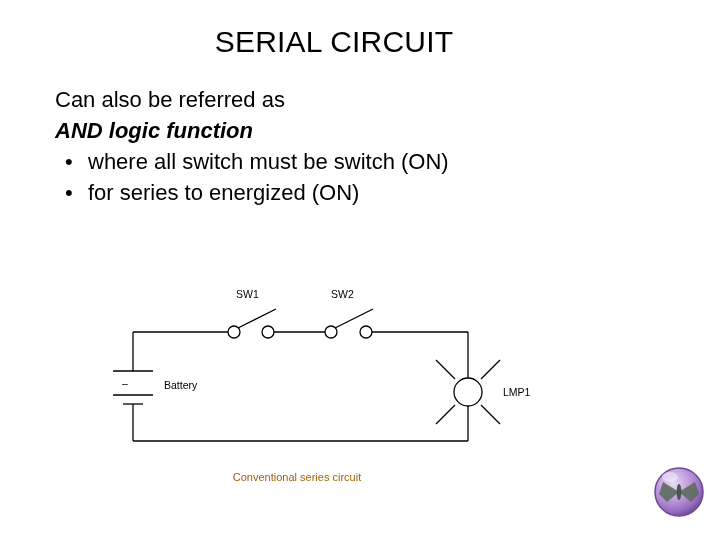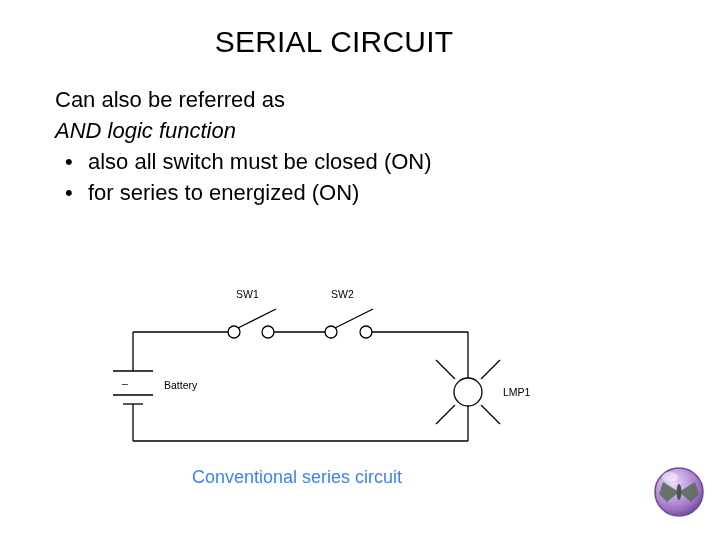--- a/index.html
+++ b/index.html
@@ -37,21 +37,21 @@
     width: 640px;
     margin-left: 40px;
   }
   .body-line {
     font-size: 22px;
     line-height: 31px;
     color: #000000;
     white-space: nowrap;
   }
   .body-line.emph {
-    font-weight: normal;
+    font-weight: bold;
     font-style: italic;
   }
   .bullet-line {
     position: relative;
     font-size: 22px;
     line-height: 31px;
     padding-left: 33px;
     color: #000000;
     white-space: nowrap;
   }
@@ -92,23 +92,23 @@
     font-family: "Liberation Sans", sans-serif;
     font-size: 10.5px;
     fill: #000000;
   }
   #figure-caption {
     position: absolute;
     left: 0px;
     top: 468px;
     width: 594px;
     text-align: center;
-    font-size: 18px;
+    font-size: 11px;
     line-height: 18px;
-    color: #3b82f6;
+    color: #a16207;
     white-space: nowrap;
   }
   #corner-logo {
     position: absolute;
     left: 645px;
     top: 458px;
     width: 68px;
     height: 68px;
   }
 </style>
@@ -119,21 +119,21 @@
 
   <div id="slide-title">SERIAL CIRCUIT</div>
 
   <div id="body-block">
     <div class="body-line">Can also be referred as</div>
 
     <div class="body-line emph">AND logic function</div>
 
     <div class="bullet-line">
       <span class="bullet-dot">•</span>
-      <span>also all switch must be closed (ON)</span>
+      <span>where all switch must be switch (ON)</span>
     </div>
 
     <div class="bullet-line">
       <span class="bullet-dot">•</span>
       <span>for series to energized (ON)</span>
     </div>
   </div>
 
   <div id="circuit-figure">
     <svg id="circuit-svg" width="600" height="220" viewBox="0 0 600 220">

